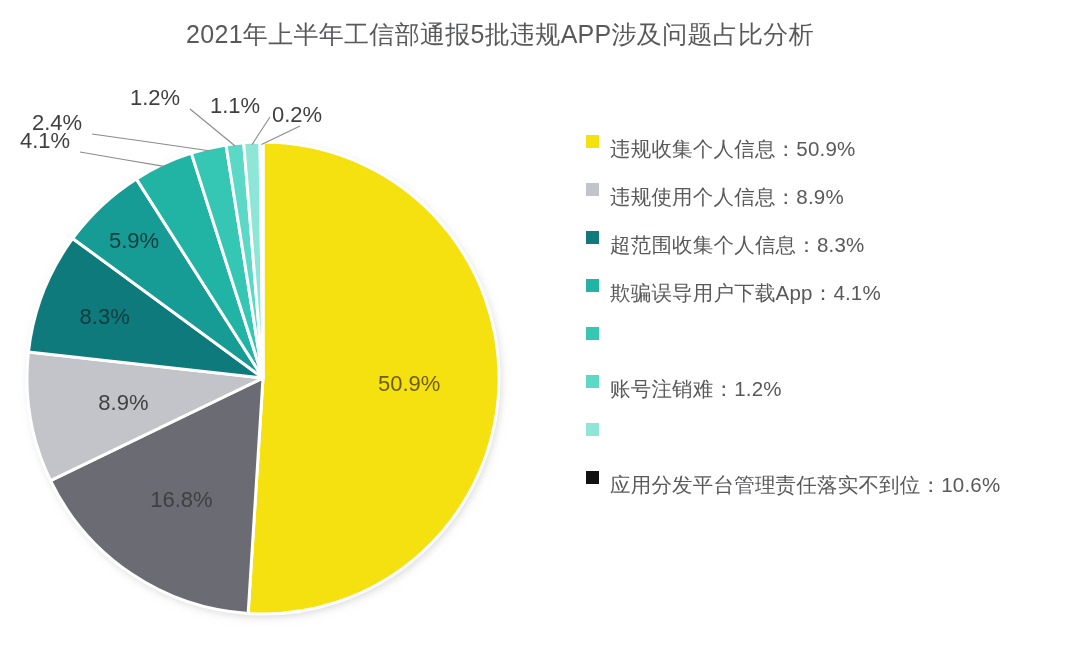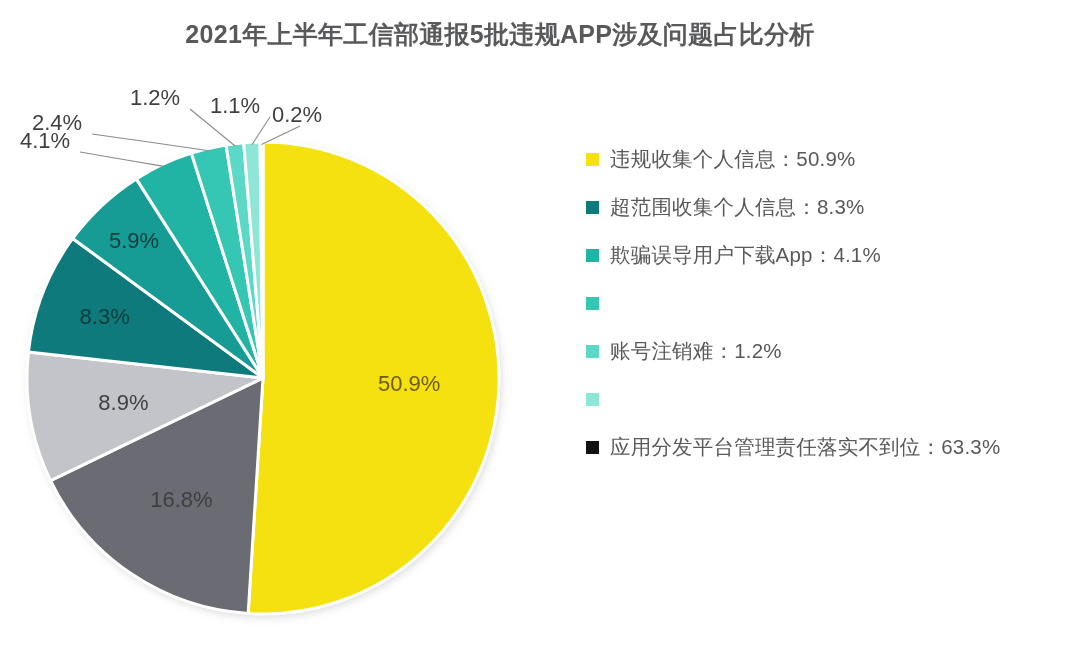--- a/index.html
+++ b/index.html
@@ -22,21 +22,21 @@
   }
   #chart-title {
     position: absolute;
     left: 0;
     top: 18px;
     width: 1000px;
     text-align: center;
     font-size: 25px;
     color: #58595b;
     letter-spacing: 0.3px;
-    font-weight: 700;
+    font-weight: 400;
     white-space: nowrap;
   }
   #pie-area {
     position: absolute;
     left: 0px;
     top: 60px;
     width: 560px;
     height: 593px;
   }
   #pie-svg {
@@ -45,21 +45,21 @@
     top: 0;
   }
   #legend {
     position: absolute;
     left: 586px;
     top: 135px;
     width: 490px;
   }
   .legend-row {
     display: flex;
-    align-items: center;
+    align-items: flex-start;
     height: 48px;
   }
   .legend-swatch {
     width: 13px;
     height: 13px;
     flex: 0 0 13px;
     margin-right: 11px;
   }
   .legend-text {
     font-size: 20.5px;
@@ -132,36 +132,40 @@
         </g>
     </svg>
   </div>
 
   <div id="legend">
       <div class="legend-row">
         <span class="legend-swatch" style="background: rgb(245, 224, 16);"></span>
         <span class="legend-text">违规收集个人信息：50.9%</span>
       </div>
       <div class="legend-row">
+        <span class="legend-swatch" style="background: rgb(194, 196, 201);"></span>
+        <span class="legend-text">违规使用个人信息：8.9%</span>
+      </div>
+      <div class="legend-row">
         <span class="legend-swatch" style="background: rgb(14, 122, 124);"></span>
         <span class="legend-text">超范围收集个人信息：8.3%</span>
       </div>
       <div class="legend-row">
         <span class="legend-swatch" style="background: rgb(33, 179, 164);"></span>
         <span class="legend-text">欺骗误导用户下载App：4.1%</span>
       </div>
       <div class="legend-row">
         <span class="legend-swatch" style="background: rgb(53, 198, 180);"></span>
       </div>
       <div class="legend-row">
         <span class="legend-swatch" style="background: rgb(91, 216, 198);"></span>
         <span class="legend-text">账号注销难：1.2%</span>
       </div>
       <div class="legend-row">
         <span class="legend-swatch" style="background: rgb(142, 230, 214);"></span>
       </div>
       <div class="legend-row">
         <span class="legend-swatch" style="background: rgb(17, 17, 17);"></span>
-        <span class="legend-text">应用分发平台管理责任落实不到位：63.3%</span>
+        <span class="legend-text">应用分发平台管理责任落实不到位：10.6%</span>
       </div>
     </div>
 
 </div>
 
 </body></html>

